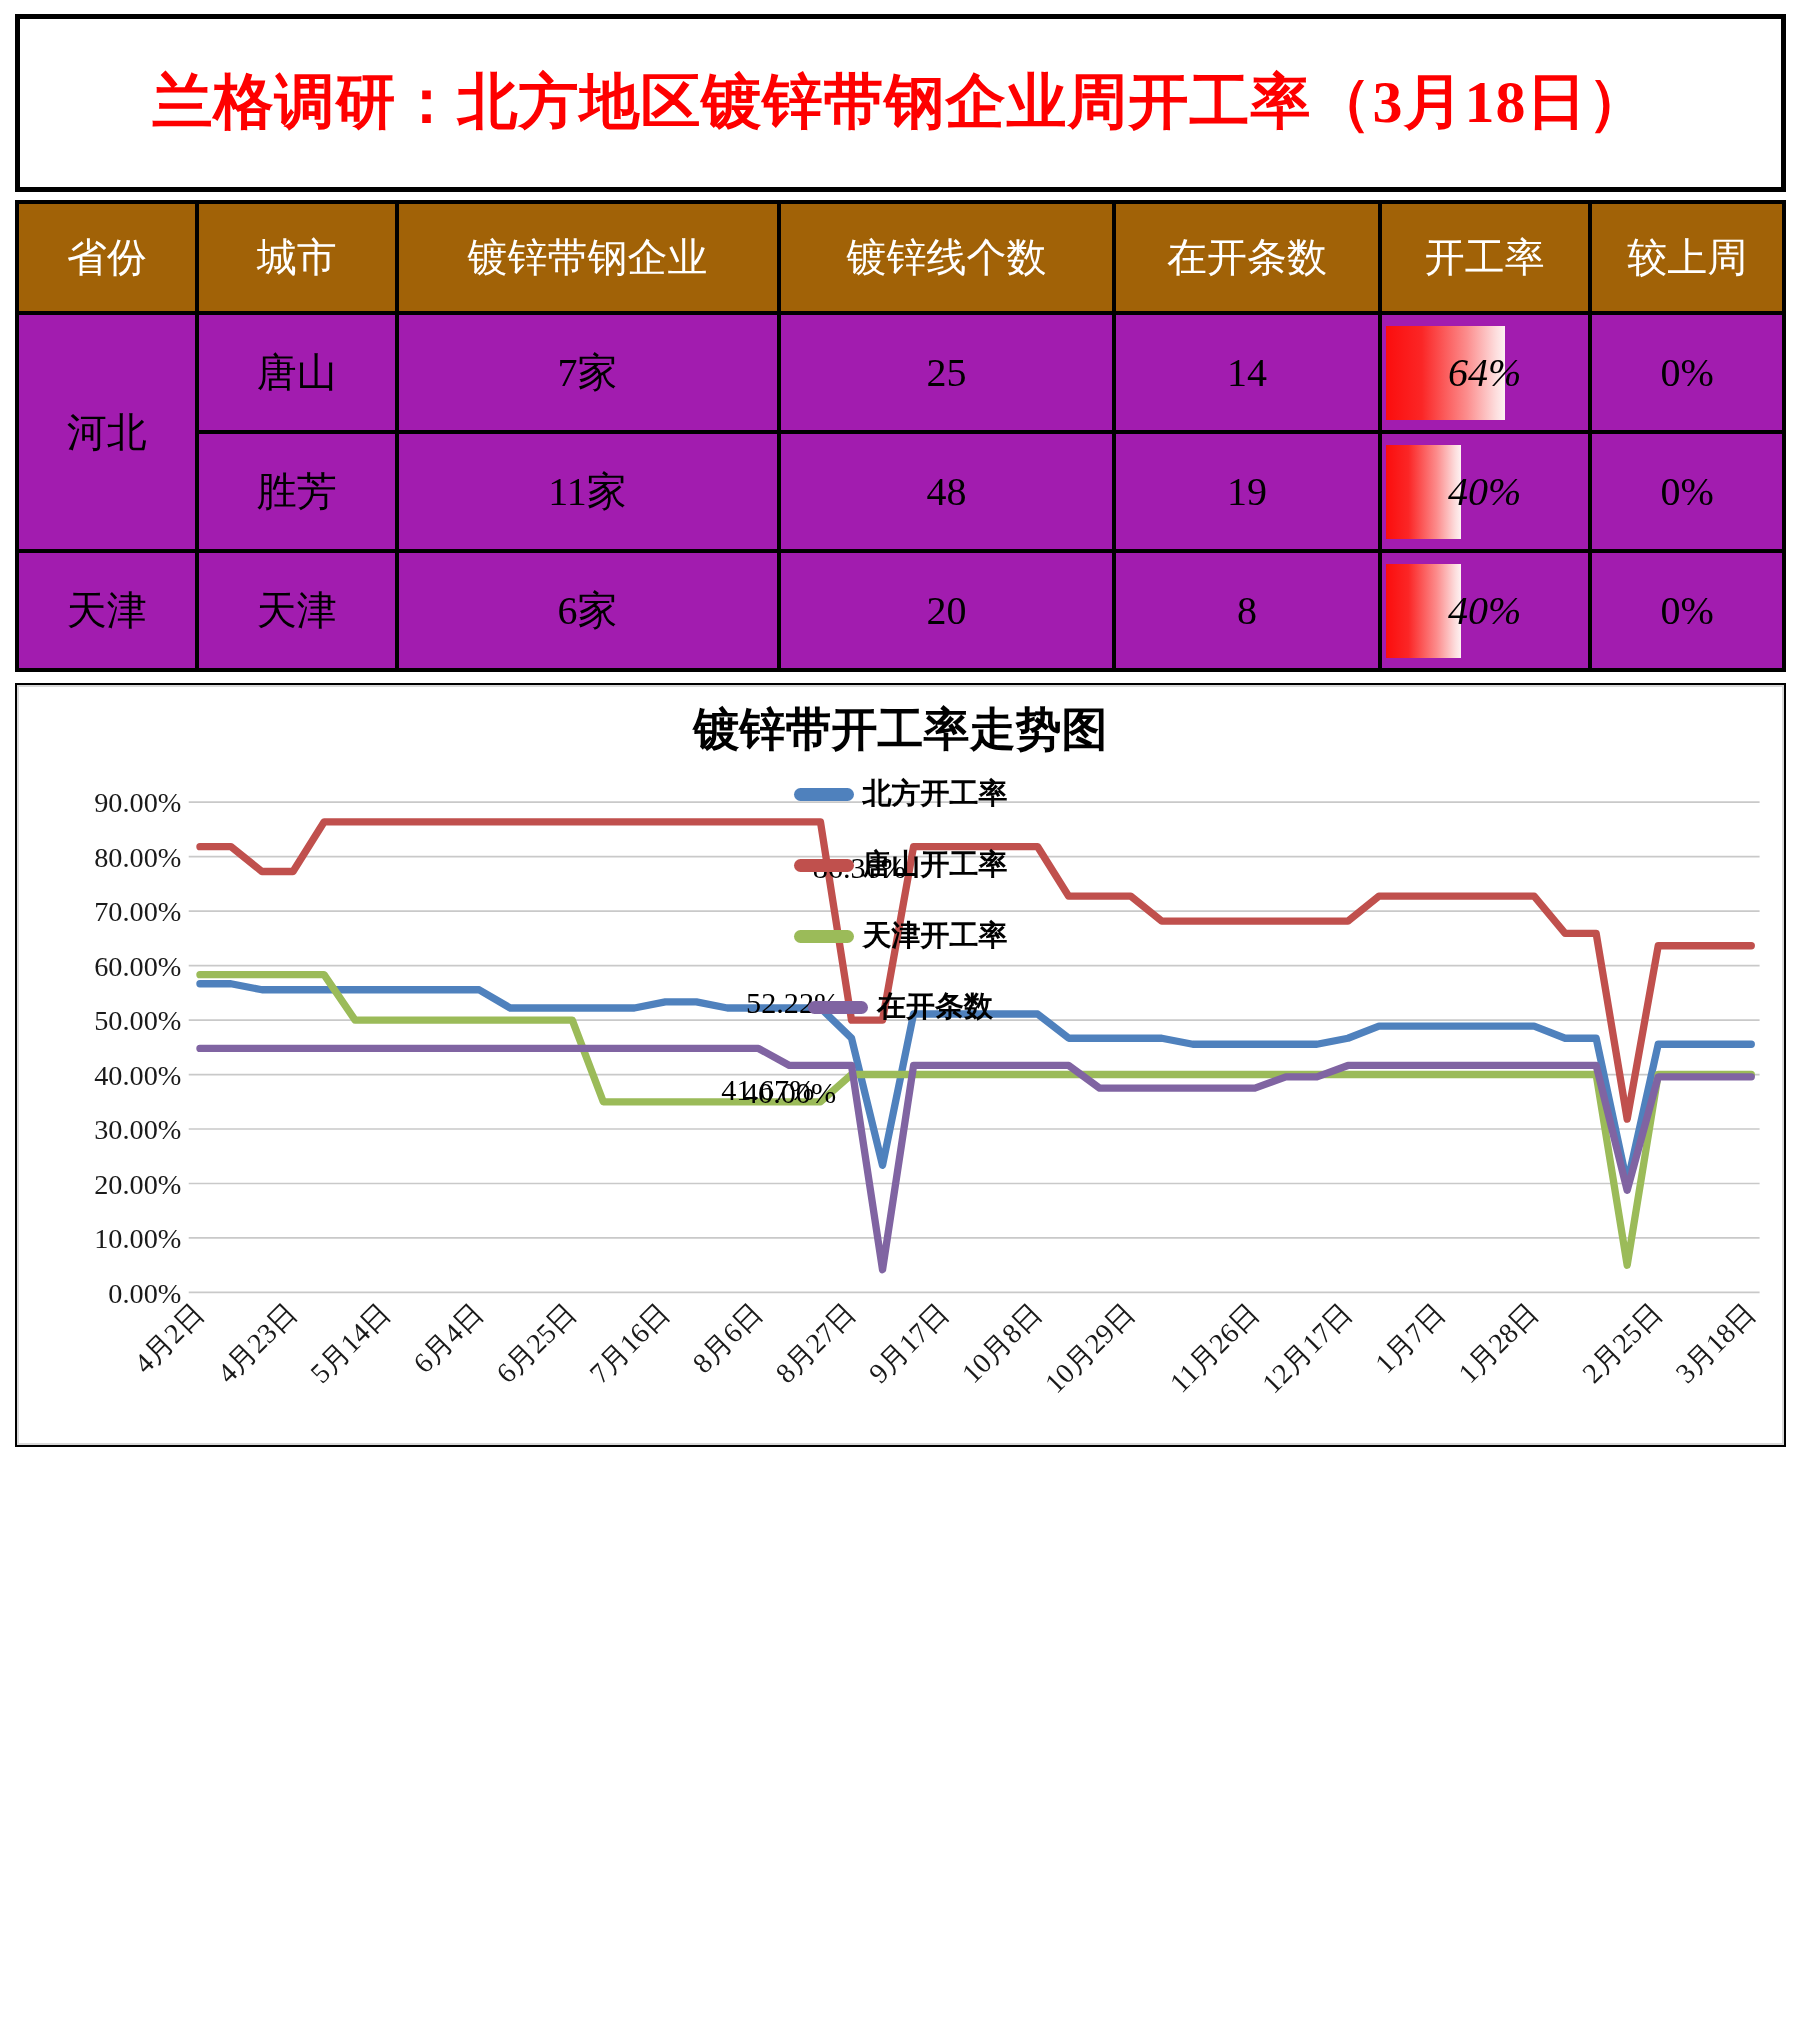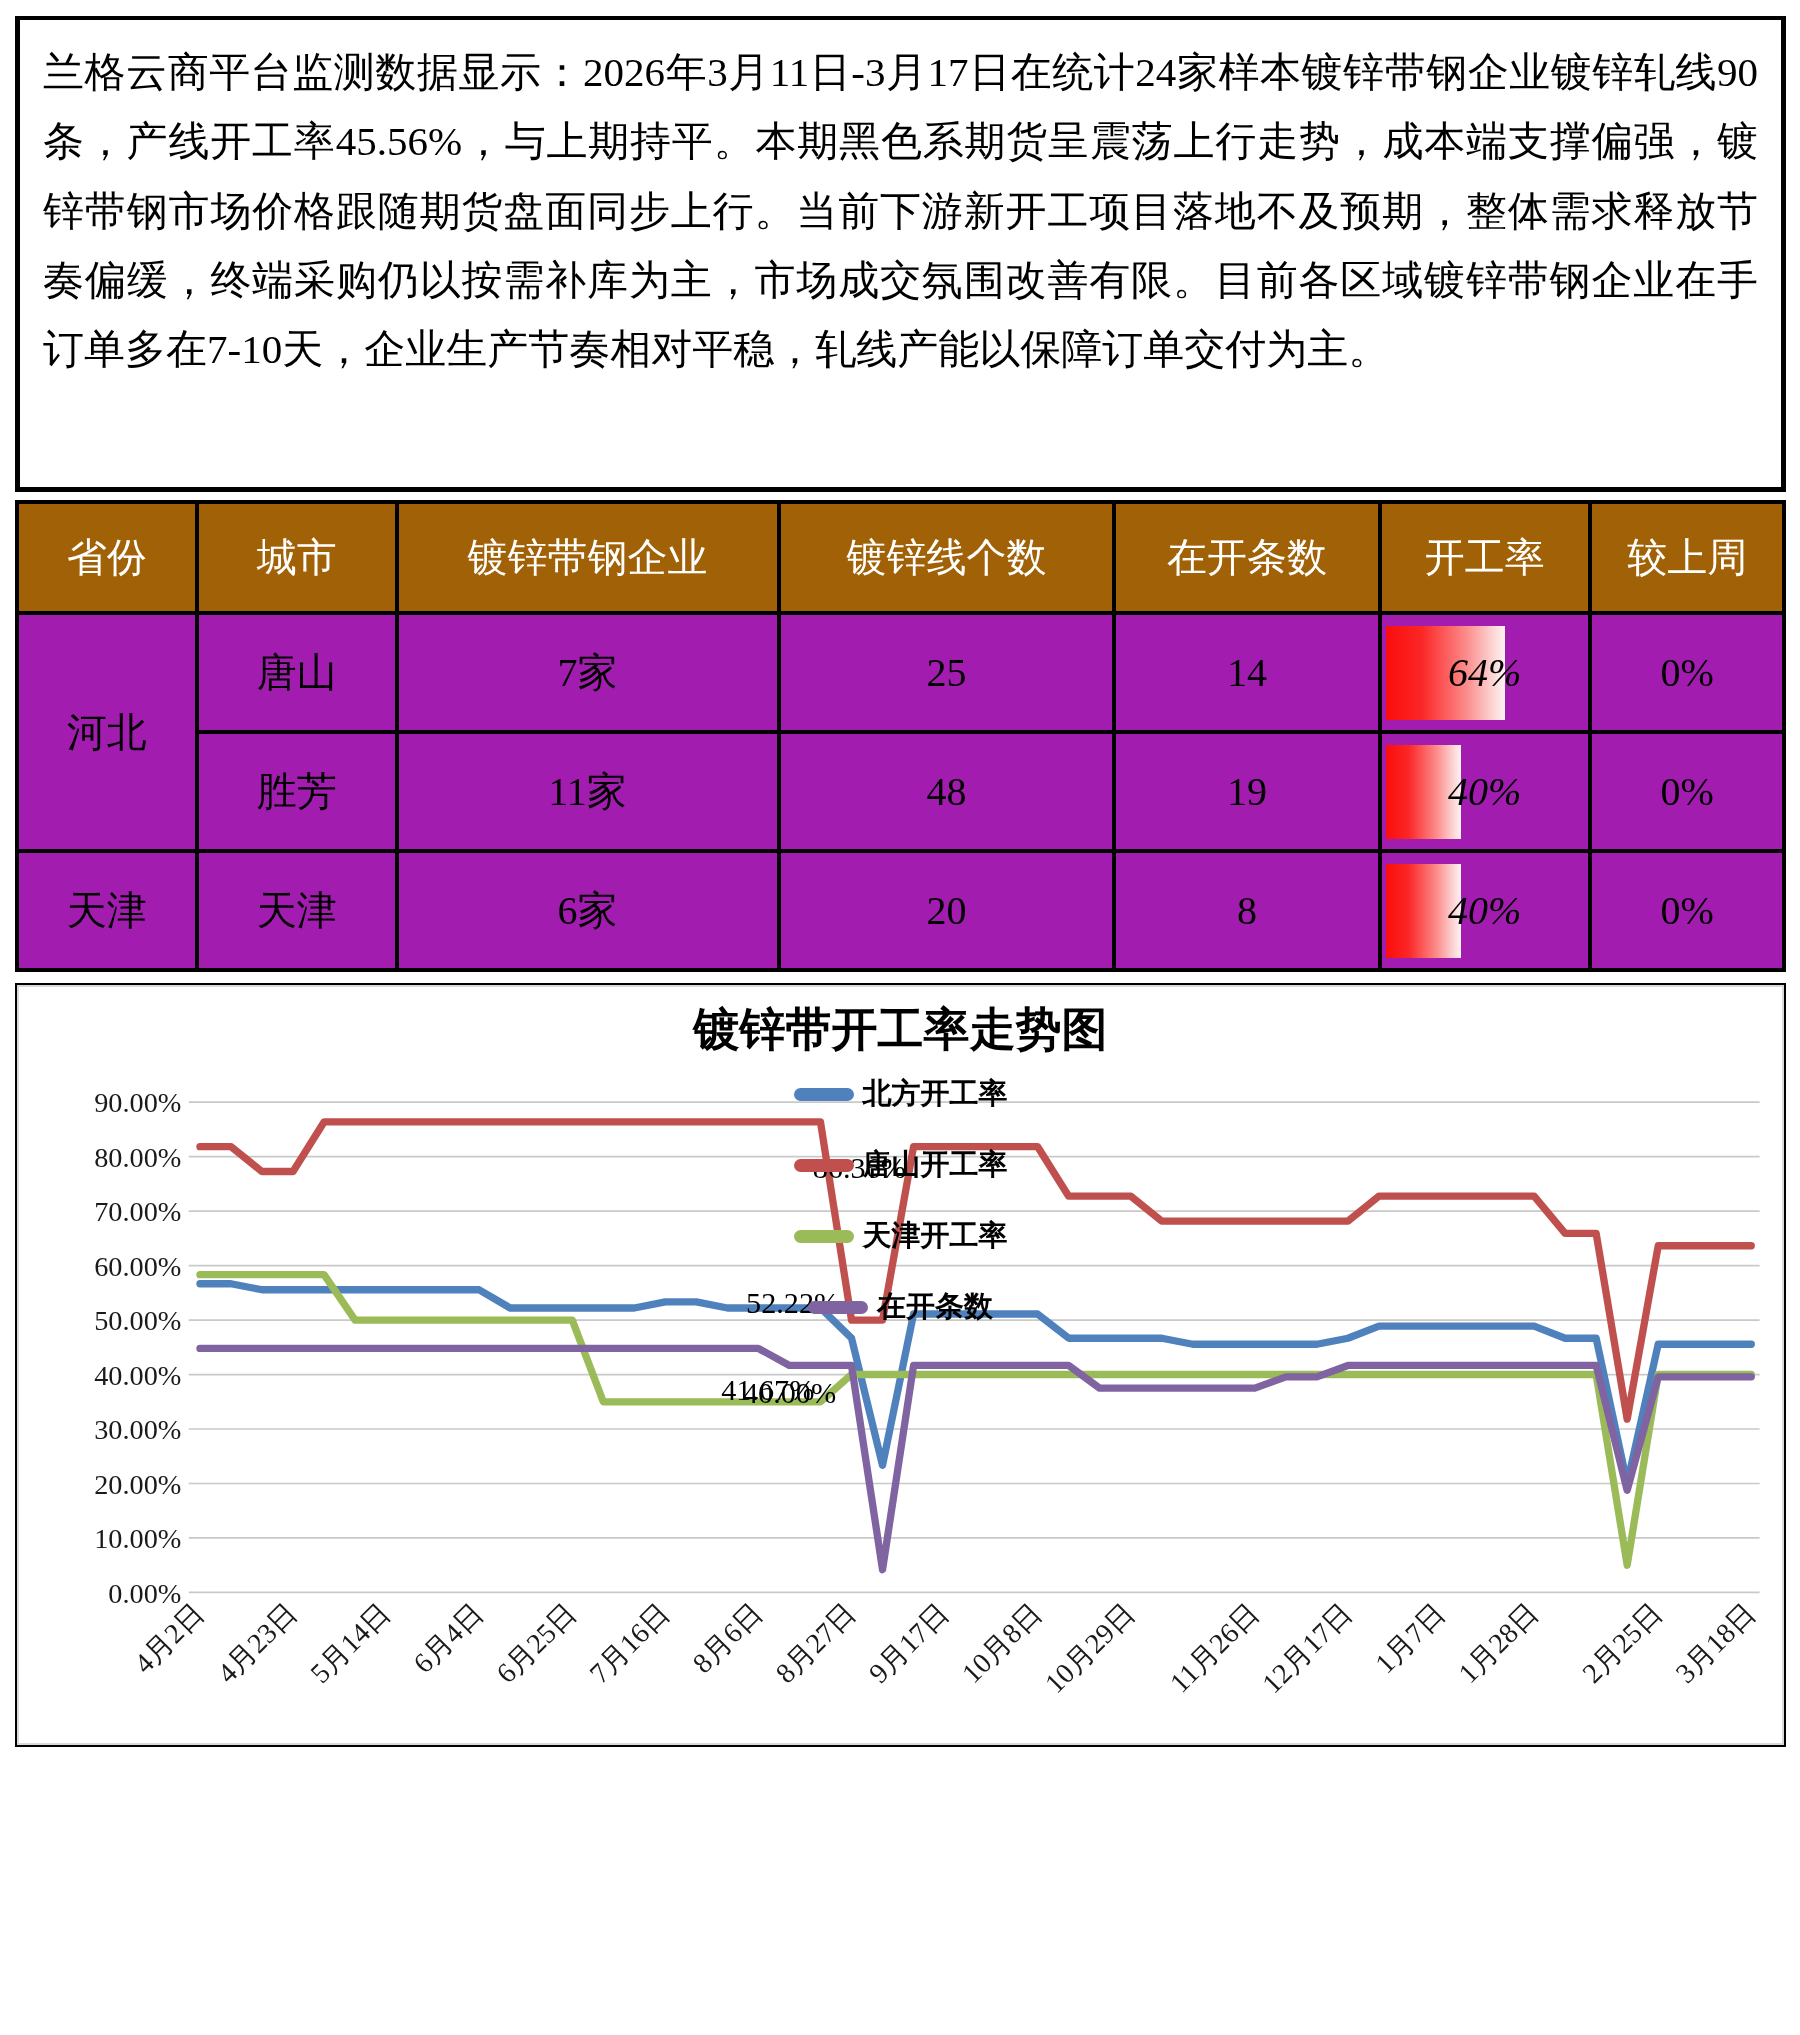--- a/index.html
+++ b/index.html
@@ -84,24 +84,24 @@
   .legend .item { display:flex; align-items:center; gap:8.8px; }
   .legend .swatch { width:60px; height:13px; border-radius:6.8px; }
   .legend .lbl { font-size:29px; font-weight:bold; }
   svg.chart { position:absolute; left:0; top:0; z-index:1; }
 </style>
 </head>
 <body>
 
 <div class="page">
 
-
-  <div class="para-box">
-    <p>兰格云商平台监测数据显示：2026年3月11日-3月17日在统计24家样本镀锌带钢企业镀锌轧线90条，产线开工率45.56%，与上期持平。本期黑色系期货呈震荡上行走势，成本端支撑偏强，镀锌带钢市场价格跟随期货盘面同步上行。当前下游新开工项目落地不及预期，整体需求释放节奏偏缓，终端采购仍以按需补库为主，市场成交氛围改善有限。目前各区域镀锌带钢企业在手订单多在7-10天，企业生产节奏相对平稳，轧线产能以保障订单交付为主。</p>
+  <div class="title-box">
+    <h1>兰格调研：北方地区镀锌带钢企业周开工率（3月18日）</h1>
   </div>
+
 
   <table class="data">
     <colgroup>
       <col class="c-prov">
         <col class="c-city">
         <col class="c-ent">
       <col class="c-lines">
         <col class="c-open">
         <col class="c-rate">
         <col class="c-wow">

